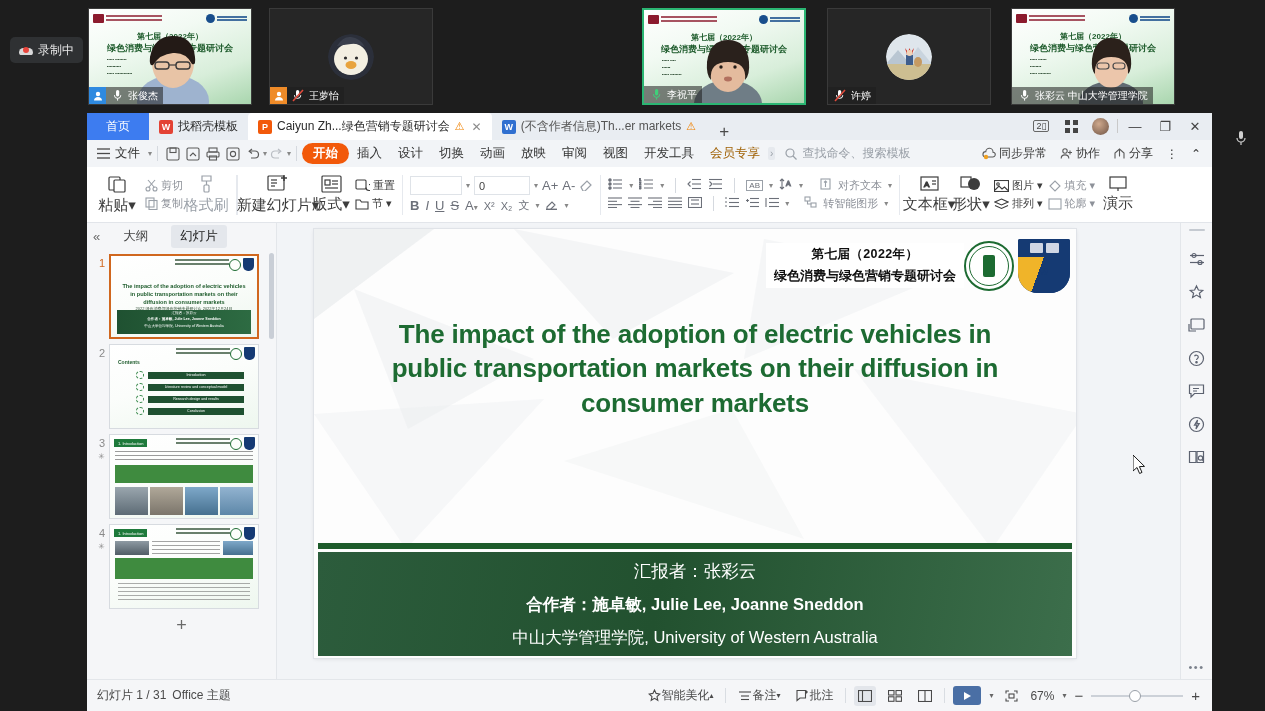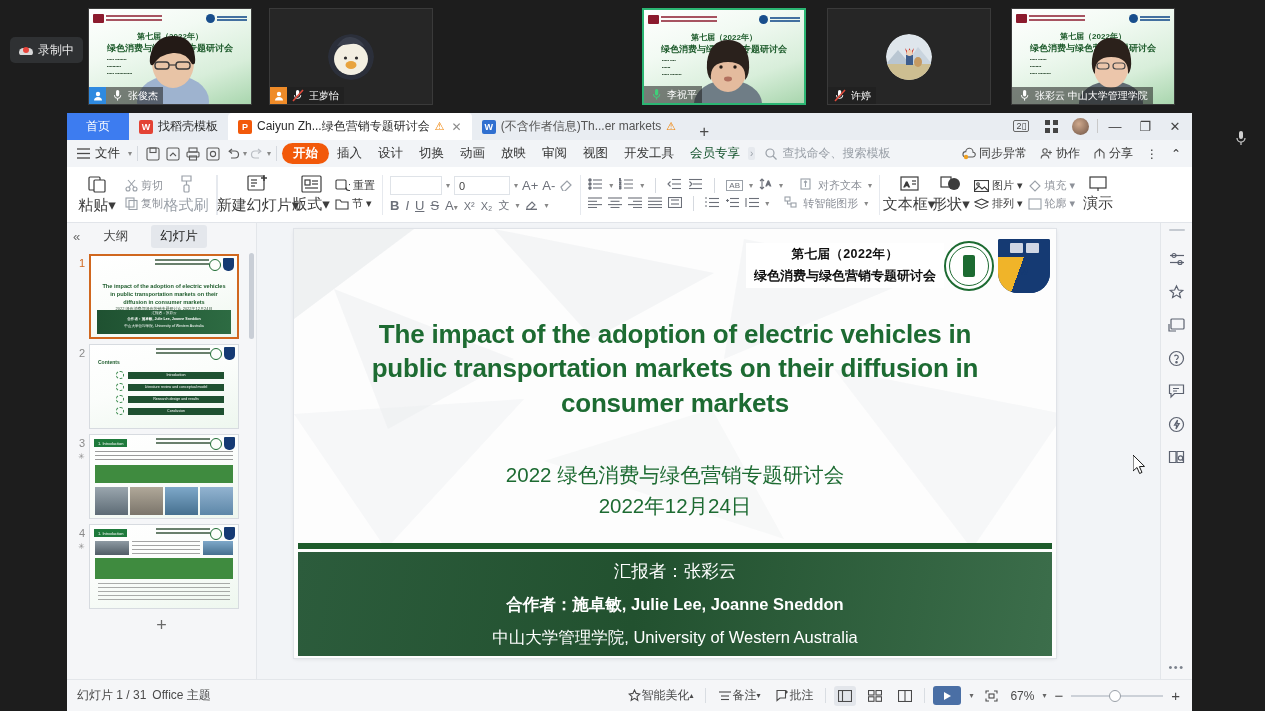--- a/index.html
+++ b/index.html
@@ -46,21 +46,21 @@
      width:46px; height:46px; border-radius:50%; overflow:hidden; }
   .namebar { position:absolute; left:0; bottom:0; height:17px; display:flex;
      align-items:center; gap:4px; padding:0 5px 0 0; background:rgba(30,30,30,.55);}
   .nb-usericon { width:17px; height:17px; display:flex; align-items:center;
      justify-content:center; background:#2f8ae0; }
   .nb-usericon.orange { background:#ef8b28; }
   .nb-mic { width:14px; display:flex; align-items:center; justify-content:center; }
   .nb-name { color:#fff; font-size:10px; white-space:nowrap; }
 
   
-  .wps { position:absolute; left:67px; top:113px; width:1125px; height:598px;
+  .wps { position:absolute; left:87px; top:113px; width:1125px; height:598px;
      background:#f2f4f7; }
 
   
   .tabbar { position:relative; height:27px; background:#e9edf2; display:flex;
      align-items:flex-end; }
   .tab { height:27px; display:flex; align-items:center; gap:5px; padding:0 10px;
      font-size:12px; color:#2b2b2b; white-space:nowrap; }
   .tab.home { background:#3d7cf0; color:#fff; justify-content:center; width:62px; }
   .tab.active { background:#fff; border-radius:4px 4px 0 0; }
   .tab-ico { width:14px; height:14px; border-radius:2px; display:flex;
@@ -552,21 +552,21 @@
       <span class="msep"></span>
       <span class="mi on">开始</span>
       <span class="mi">插入</span>
       <span class="mi">设计</span>
       <span class="mi">切换</span>
       <span class="mi">动画</span>
       <span class="mi">放映</span>
       <span class="mi">审阅</span>
       <span class="mi">视图</span>
       <span class="mi">开发工具</span>
-      <span class="mi" style="color:#14532d">会员专享</span>
+      <span class="mi" style="color:#a16207">会员专享</span>
       <span style="font-size:10px;color:#9aa0a8;background:#e6e9ee;border-radius:2px;padding:1px 2px">›</span>
       <span class="searchbox">
         <svg width="12" height="12" viewBox="0 0 12 12" fill="none" stroke="#9aa0a8" stroke-width="1.2">
             <circle cx="5" cy="5" r="4"></circle>
             <line x1="8" y1="8" x2="11.5" y2="11.5"></line>
           </svg>
         <span>查找命令、搜索模板</span>
       </span>
 
       <div class="menuright">
@@ -1054,24 +1054,20 @@
             <div class="uwa-top">
                 <span class="uwa-bk"></span>
                 <span class="uwa-bk"></span>
               </div>
             <div class="uwa-gold"></div>
             <div class="uwa-swan">❞</div>
           </div>
 
           <div class="s-title">The impact of the adoption of electric vehicles in public transportation markets on their diffusion in consumer markets</div>
 
-          <div class="s-sub">
-            <div>2022 绿色消费与绿色营销专题研讨会</div>
-            <div>2022年12月24日</div>
-          </div>
 
           <div class="s-rule"></div>
           <div class="s-greenbox">
             <div class="gb-l1">汇报者：张彩云</div>
             <div class="gb-l2">合作者：施卓敏, Julie Lee, Joanne Sneddon</div>
             <div class="gb-l3">中山大学管理学院, University of Western Australia</div>
           </div>
         </div>
 
         <div class="cv-scroll">

